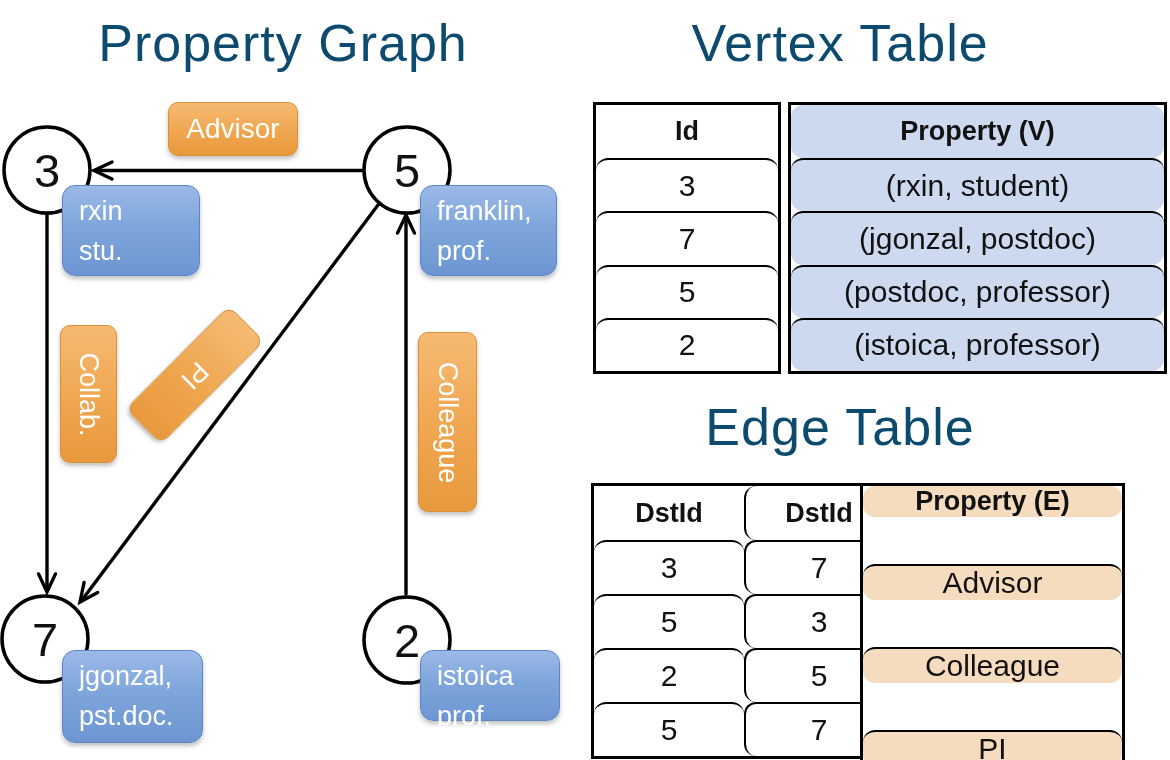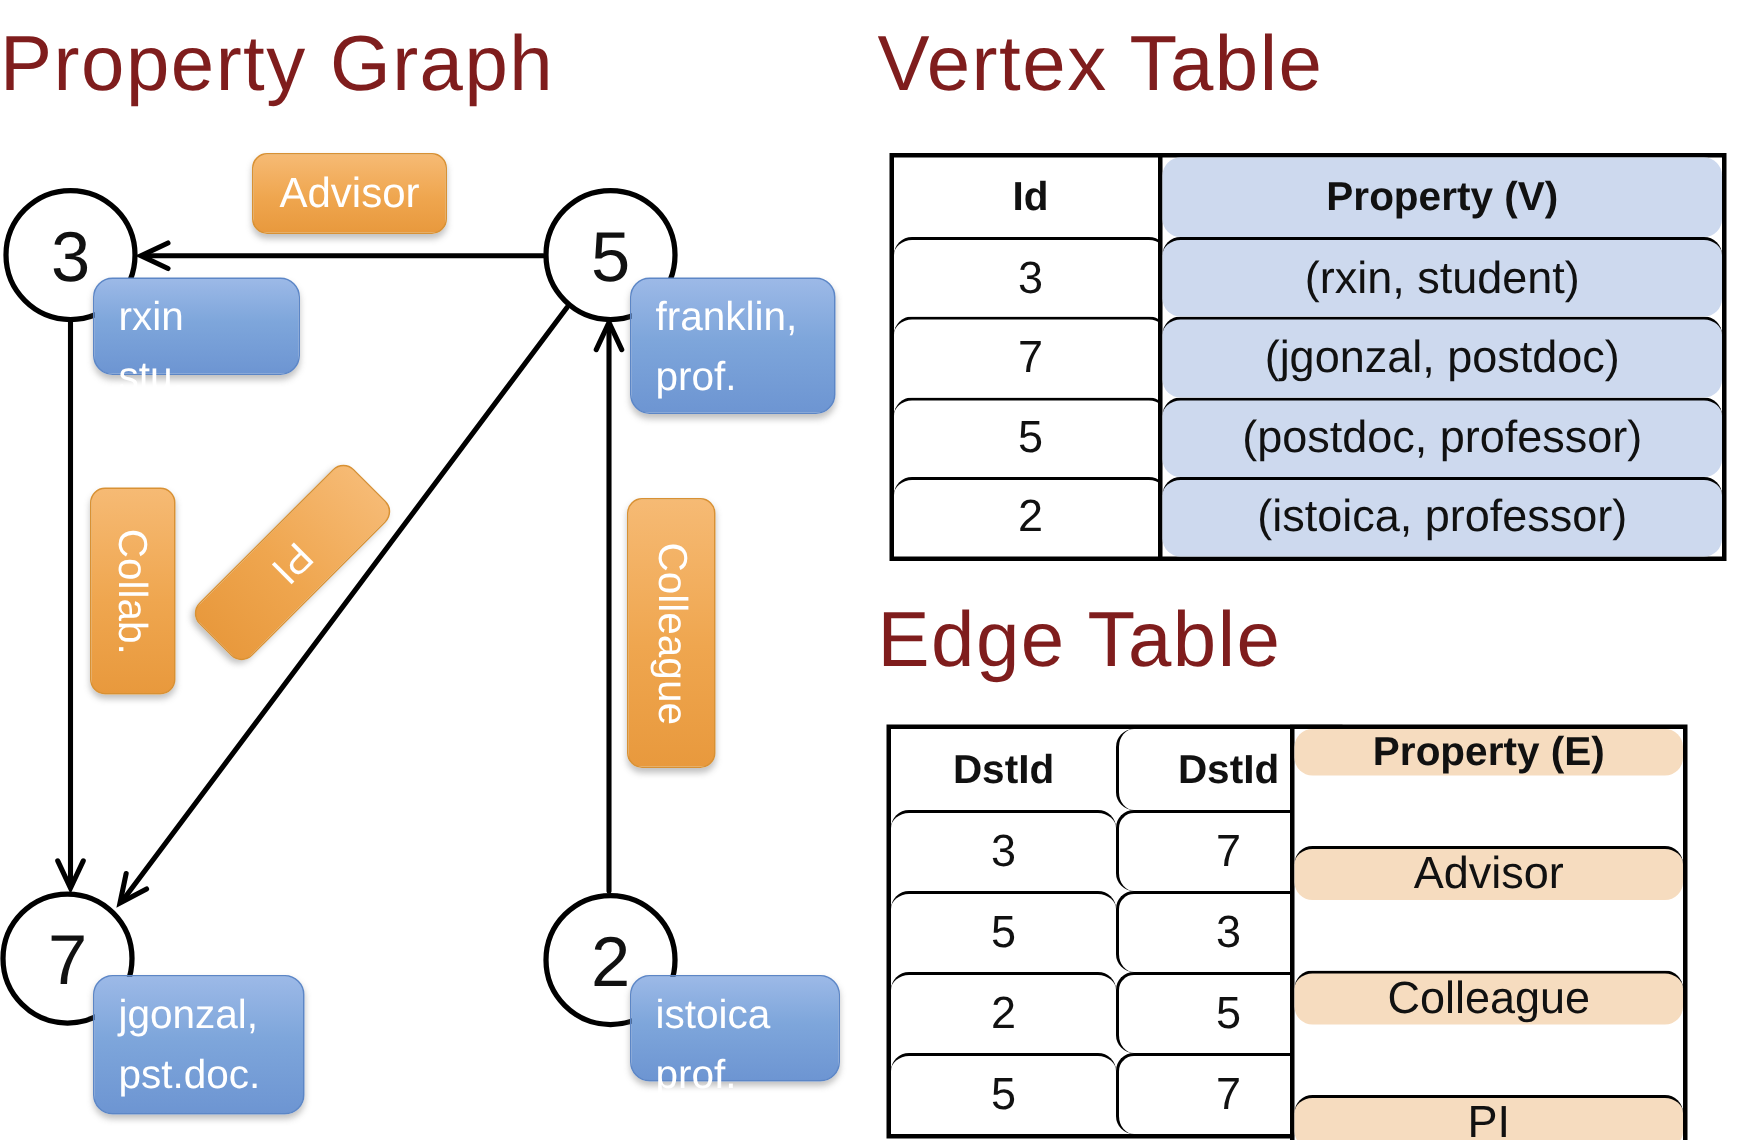--- a/index.html
+++ b/index.html
@@ -1,21 +1,21 @@
 <!DOCTYPE html>
 <html><head>
 <meta charset="utf-8">
 <style>
   html,body{margin:0;padding:0;background:#ffffff;}
   body{width:1170px;height:760px;position:relative;overflow:hidden;
        font-family:"Liberation Sans", sans-serif;color:#000;}
   .abs{position:absolute;box-sizing:border-box;}
 
   
-  .big-title{font-size:52px;font-weight:300;letter-spacing:1px;line-height:1.05;color:#7f1d1d;}
+  .big-title{font-size:52px;font-weight:300;letter-spacing:1px;text-align:center;line-height:1.05;color:#0c4a6e;}
   #pg-title{left:0;top:16px;width:566px;}
   #vt-title{left:585px;top:16px;width:510px;}
   #et-title{left:585px;top:400px;width:510px;}
 
   
   #graph-svg{left:0;top:0;width:585px;height:760px;}
   .node-num{width:70px;height:62px;text-align:center;font-size:47px;font-weight:300;line-height:62px;color:#111;}
 
   .elabel{background:linear-gradient(180deg,#f6ba74 0%,#efa64f 55%,#e8993d 100%);
           border:1.5px solid #d89134;border-radius:10px;
@@ -26,37 +26,37 @@
   #lbl-advisor{left:168px;top:102px;width:130px;height:54px;}
   #lbl-advisor span{font-size:28px;}
   #lbl-collab{left:60px;top:325px;width:57px;height:138px;}
   #lbl-colleague{left:418px;top:332px;width:59px;height:180px;}
   #lbl-pi{left:170px;top:302px;width:50px;height:146px;transform:rotate(45deg);}
 
   .vprop{background:linear-gradient(180deg,#9cb9e7 0%,#7ea6db 45%,#6d95d2 100%);
          border:1.5px solid #5c86c6;border-radius:13px;
          box-shadow:0 3px 4px rgba(120,120,120,.45);
          color:#fff;font-size:27px;line-height:40px;padding:5px 0 0 16px;}
-  #prop-rxin{left:62px;top:185px;width:138px;height:65px;}
+  #prop-rxin{left:62px;top:185px;width:138px;height:91px;}
   #prop-franklin{left:420px;top:185px;width:137px;height:91px;}
   #prop-jgonzal{left:62px;top:650px;width:141px;height:93px;}
   #prop-istoica{left:420px;top:650px;width:140px;height:71px;}
 
   
   .tcol{display:grid;grid-template-rows:repeat(5,1fr);border:3px solid #000;background:#fff;}
   .tcol .cell{border-top:2.5px solid #000;display:flex;align-items:center;justify-content:center;
               font-size:30px;color:#111;border-radius:12px;}
   .tcol .cell.r0{border-top:none;font-weight:700;font-size:27px;}
   .two-col{grid-template-columns:150px 1fr;}
   .two-col .cell.c1{border-left:2.5px solid #000;}
   .shaded-v .cell{background:#cdd9ee;}
   .shaded-e .cell{background:#f6dcbf;}
 
   #vt-id{left:593px;top:102px;width:188px;height:272px;}
-  #vt-prop{left:772px;top:102px;width:379px;height:272px;}
+  #vt-prop{left:788px;top:102px;width:379px;height:272px;}
   #et-ids{left:591px;top:483px;width:304px;height:276px;}
   #et-prop{left:860px;top:483px;width:265px;height:340px;gap:47px;}
 </style>
 </head>
 <body>
 
 <div class="abs big-title" id="pg-title">Property Graph</div>
 
 <svg class="abs" id="graph-svg" viewBox="0 0 585 760" xmlns="http://www.w3.org/2000/svg">
 

